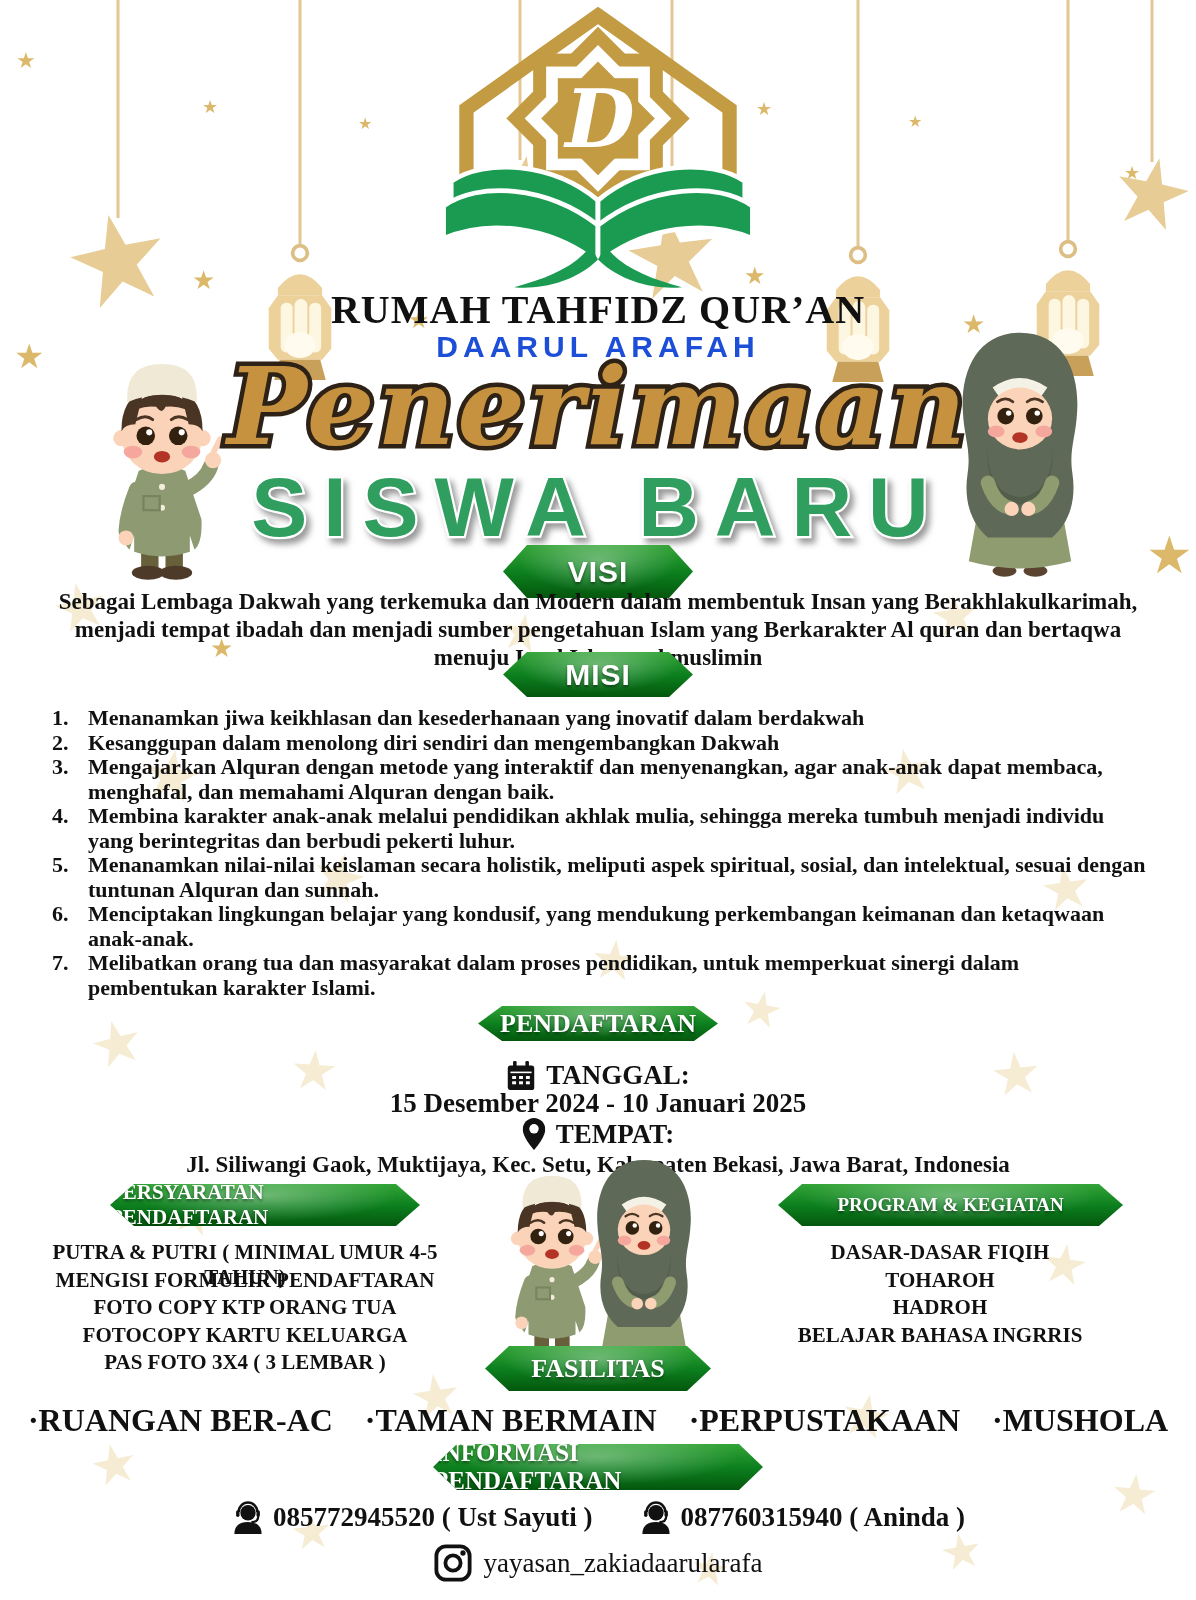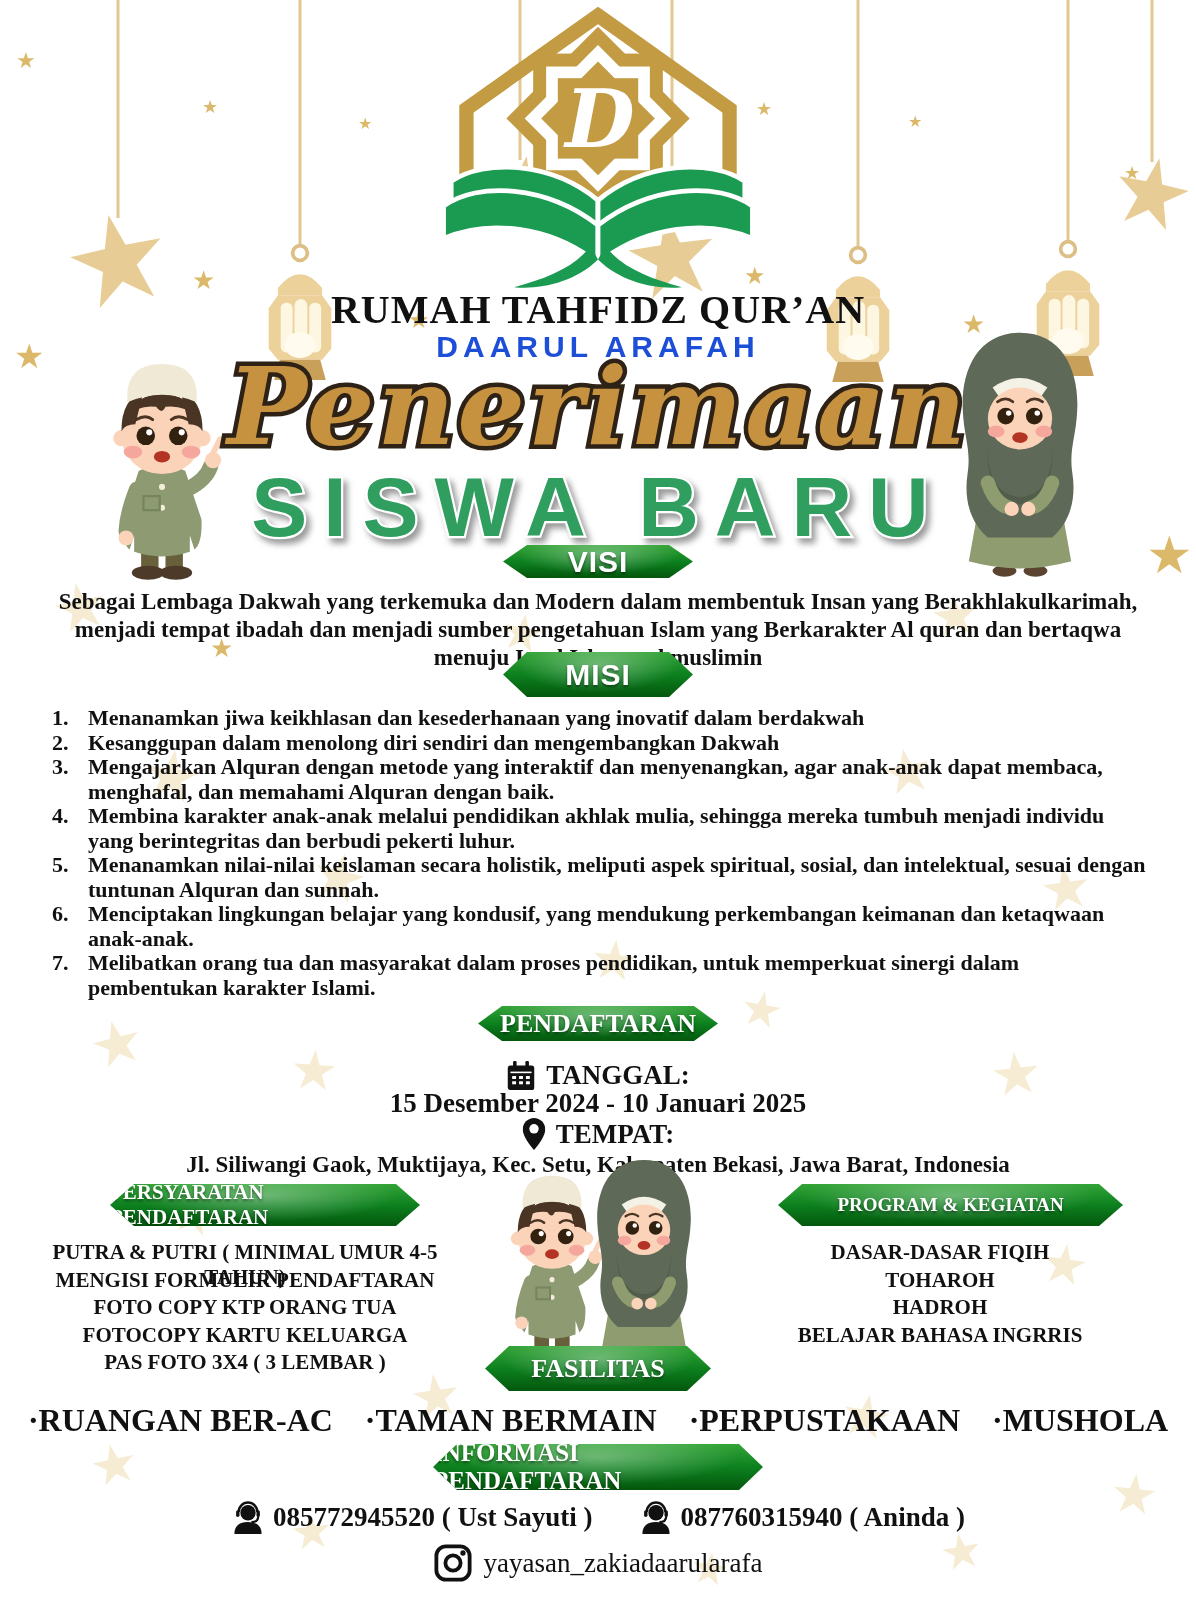--- a/index.html
+++ b/index.html
@@ -247,21 +247,21 @@
 <div class="abs center org2">DAARUL ARAFAH</div>
 
 <svg class="abs" style="left:0;top:342px;width:1196px;height:134px" viewBox="0 0 1196 134">
   <text x="598" y="102" text-anchor="middle" font-family="DejaVu Serif, serif" font-style="italic" font-weight="bold" font-size="106" letter-spacing="3" fill="#c6923f" stroke="#2d2215" stroke-width="9" paint-order="stroke">Penerimaan</text>
 </svg>
 
 <svg class="abs" style="left:0;top:452px;width:1196px;height:108px" viewBox="0 0 1196 108">
   <text x="598" y="84" text-anchor="middle" font-family="Liberation Sans, sans-serif" font-weight="bold" font-size="84" letter-spacing="16" fill="#2f9e5f" stroke="#ffffff" stroke-width="4.5" paint-order="stroke" style="filter:drop-shadow(4px 5px 3px rgba(70,70,70,.55))">SISWA BARU</text>
 </svg>
 
-<div class="banner sans" style="left:503px;top:545px;width:190px;height:33px">
+<div class="banner sans" style="left:503px;top:545px;width:190px;height:53px">
   <span>VISI</span>
 </div>
 <div class="abs visi-text">Sebagai Lembaga Dakwah yang terkemuka dan Modern dalam membentuk Insan yang Berakhlakulkarimah, menjadi tempat ibadah dan menjadi sumber pengetahuan Islam yang Berkarakter  Al quran dan bertaqwa menuju Izzul Islam wal muslimin</div>
 
 <div class="banner sans" style="left:503px;top:652px;width:190px;height:45px">
   <span>MISI</span>
 </div>
 <div class="abs misi-list">
   <div class="misi-item">
     <span class="num">1.</span>

